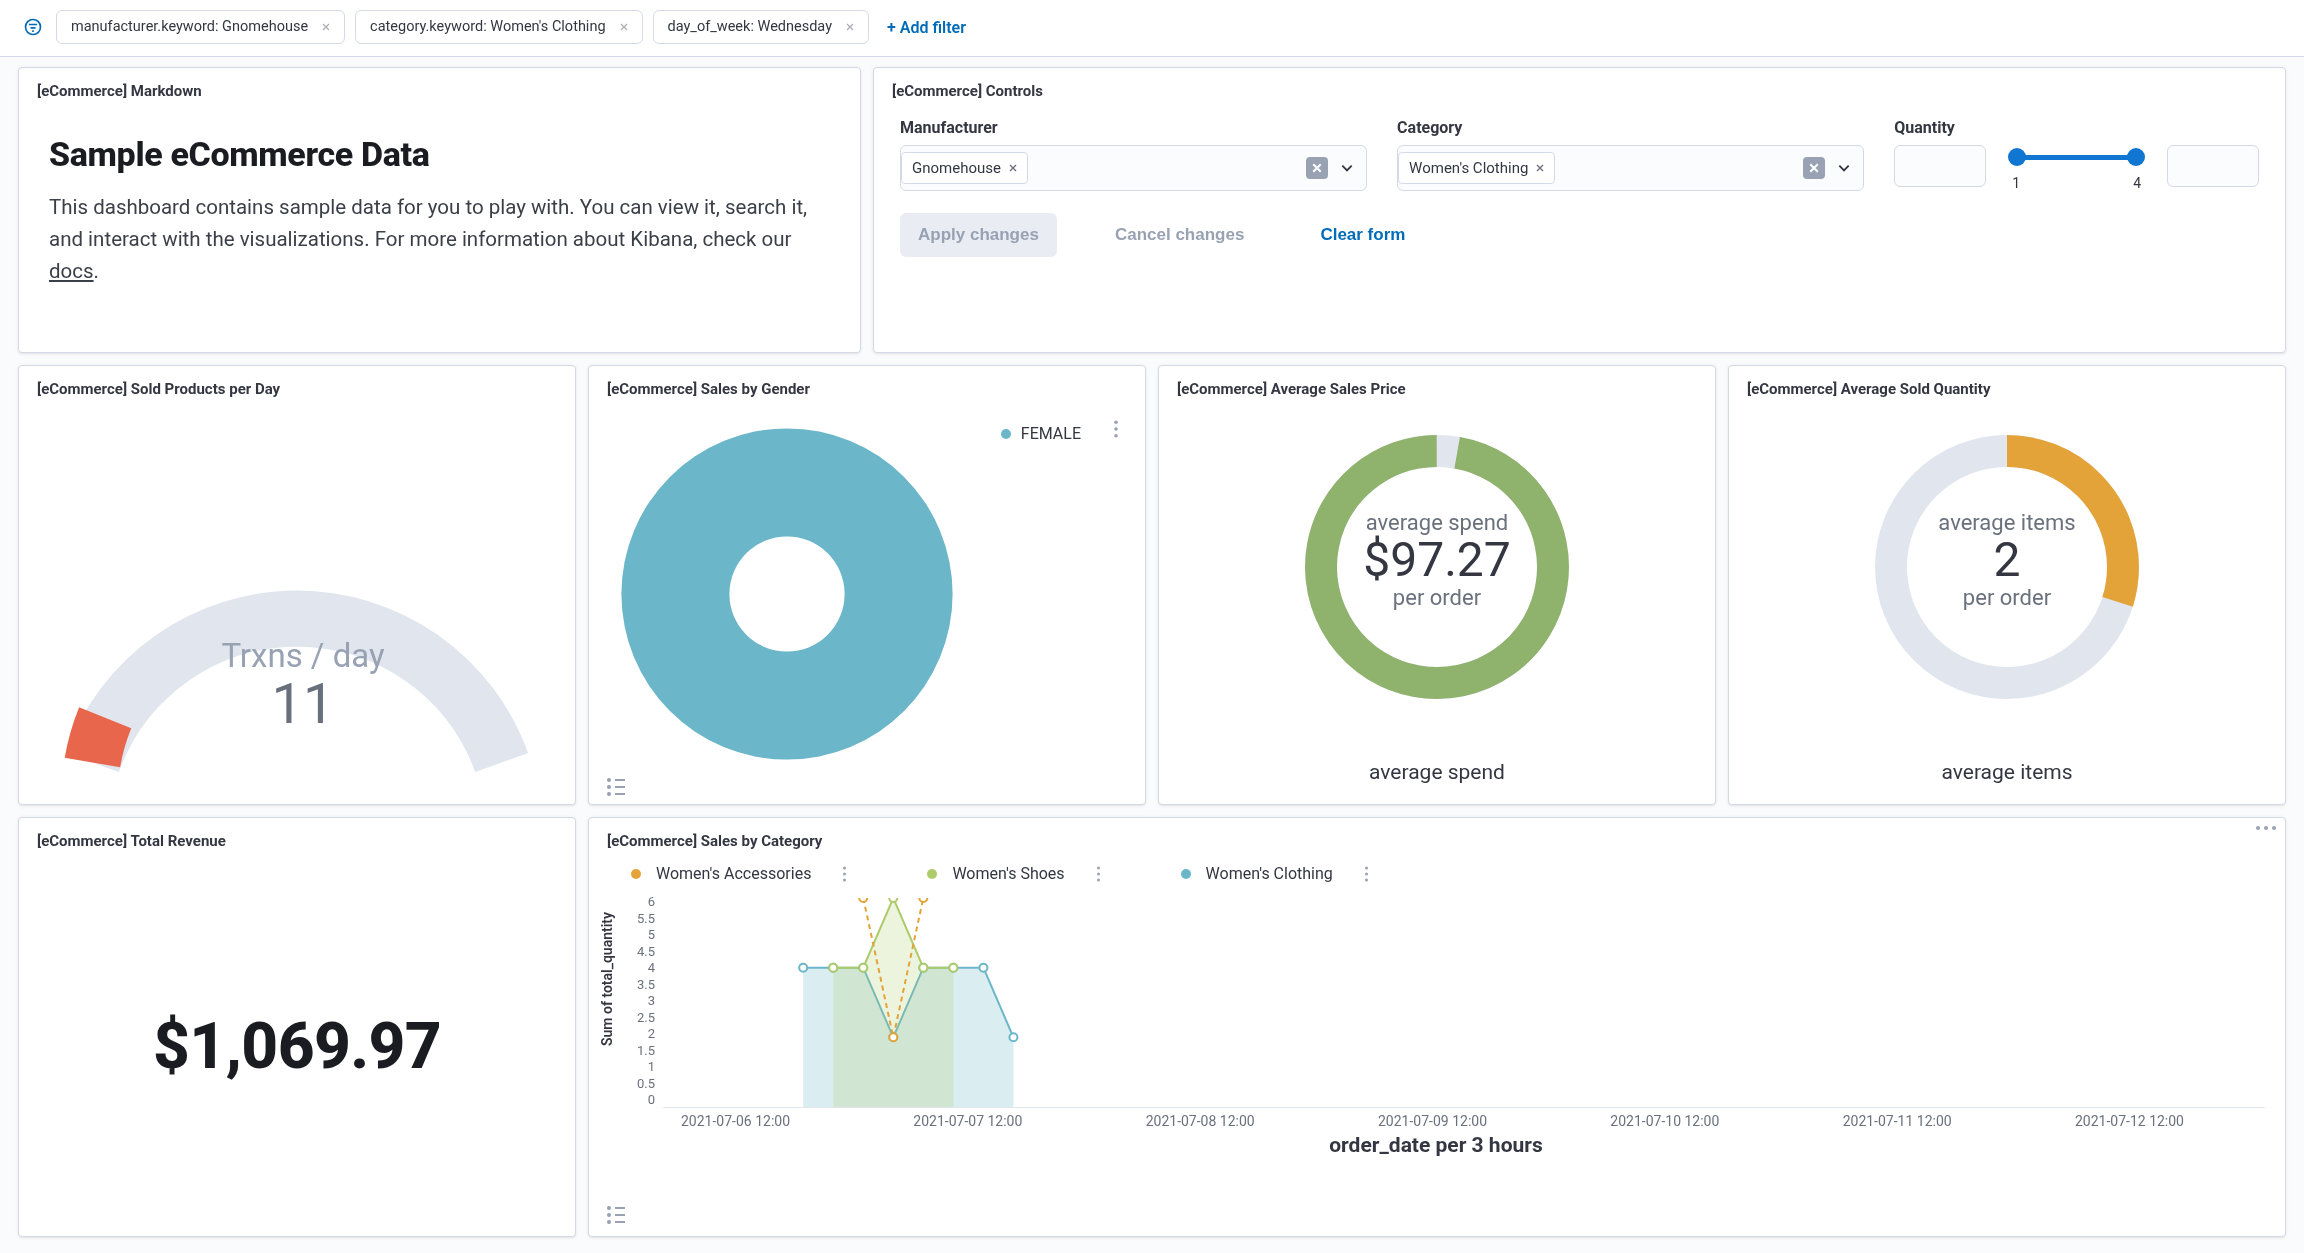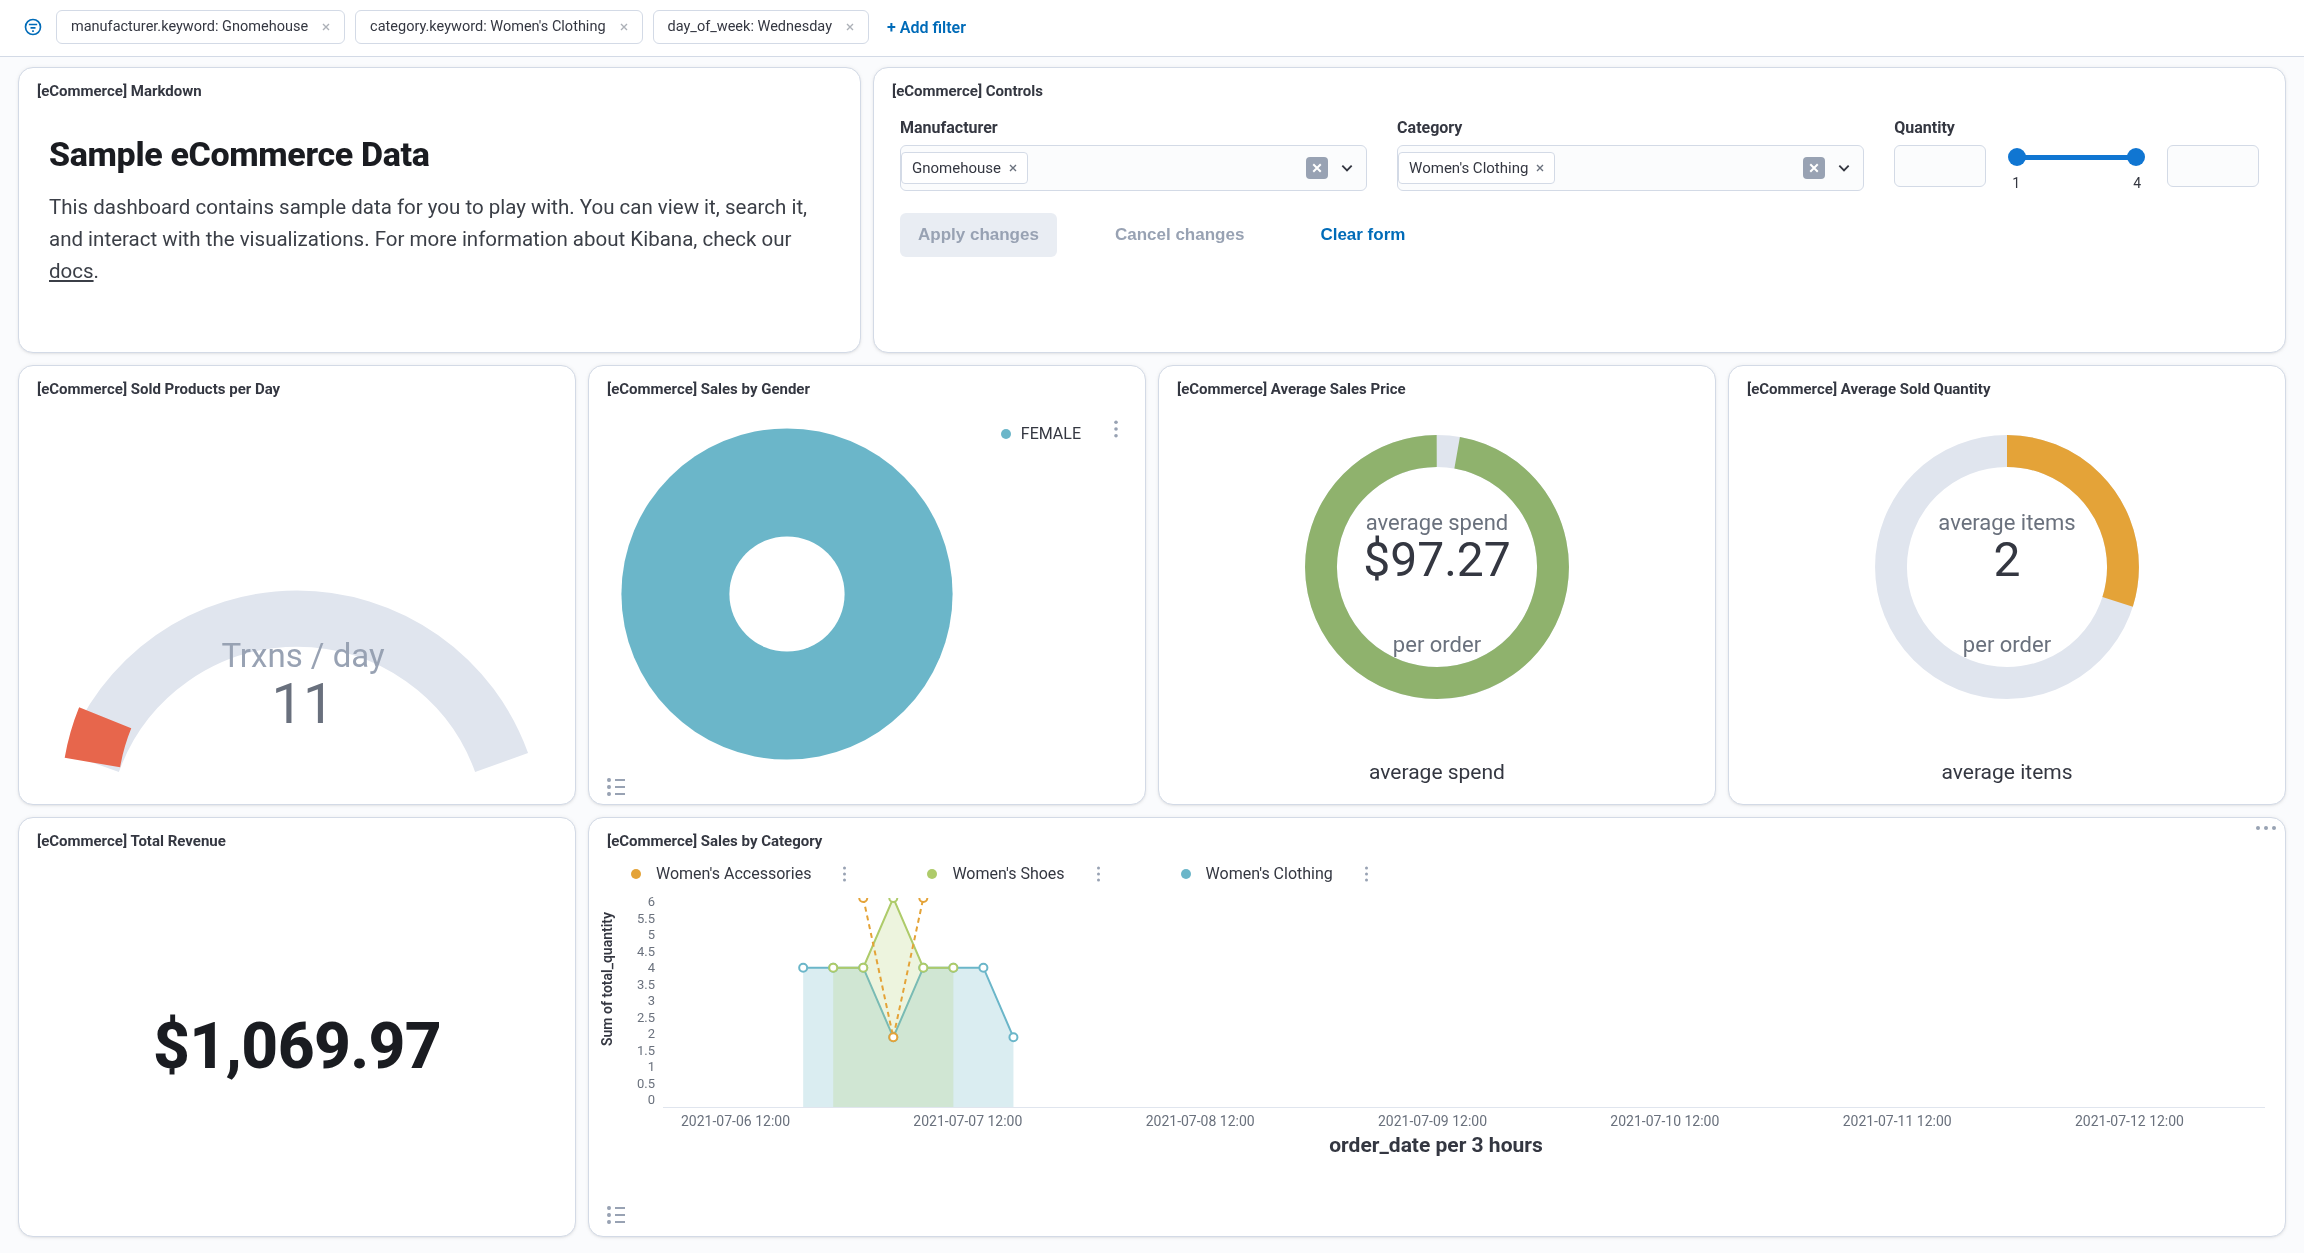--- a/index.html
+++ b/index.html
@@ -35,21 +35,21 @@
                  border:1px solid var(--border); border-radius:6px; padding:8px 10px 8px 14px;
                  font-size:14.5px; color:var(--text-mid); line-height:1; }
   .filter-pill .x { width:16px; height:16px; opacity:.55; cursor:pointer;
                     display:inline-flex; align-items:center; justify-content:center; }
   .add-filter { color:var(--link); font-weight:600; font-size:16px; cursor:pointer; padding:6px 8px; }
 
   
   .dash { padding:10px 18px 20px 18px; display:grid; gap:12px;
           grid-template-columns: repeat(24, 1fr);
           grid-template-rows: 286px 440px 420px; }
-  .panel { background:var(--panel-bg); border:1px solid var(--border); border-radius:15px;
+  .panel { background:var(--panel-bg); border:1px solid var(--border); border-radius:4px;
            box-shadow:var(--shadow); position:relative; overflow:hidden; }
   .panel-title { font-size:15px; font-weight:700; color:var(--text-mid); padding:14px 18px 4px 18px; }
   .panel-actions { position:absolute; top:6px; right:8px; color:var(--text-sub); cursor:pointer; }
 
   
   .p-md       { grid-column: 1 / span 9;  grid-row:1; }
   .p-ctrl     { grid-column:10 / span 15; grid-row:1; }
   
   .p-gauge    { grid-column: 1 / span 6;  grid-row:2; }
   .p-donut    { grid-column: 7 / span 6;  grid-row:2; }
@@ -120,21 +120,21 @@
   .legend-icon span{ display:flex; align-items:center; gap:4px;}
   .legend-icon i{ width:4px; height:4px; border-radius:50%; background:#98a2b3; display:inline-block;}
   .legend-icon b{ width:12px; height:2px; background:#98a2b3; display:inline-block;}
 
   
   .ring-body { position:relative; height:calc(100% - 30px); }
   .ring-body svg { position:absolute; left:50%; top:20px; transform:translateX(-50%); width:290px; height:290px; }
   .ring-center { position:absolute; left:0; right:0; top:108px; text-align:center; color:#6a717d;}
   .ring-center .line1 { font-size:22px; }
   .ring-center .big   { font-size:48px; font-weight:400; color:#343741; line-height:1.05;}
-  .ring-center .line3 { font-size:22px;margin-top:47px; }
+  .ring-center .line3 { font-size:22px; }
   .ring-caption { position:absolute; bottom:26px; left:0; right:0; text-align:center;
                   color:#343741; font-size:21px; }
 
   
   .rev-body { height:calc(100% - 34px); display:flex; align-items:center; justify-content:center; }
   .rev-val  { font-size:64px; font-weight:800; letter-spacing:-.01em; color:#1a1c21; }
 
   
   .area-body { position:relative; height:calc(100% - 36px); padding:6px 20px 8px 18px; }
   .area-legend { display:flex; gap:80px; align-items:center; padding:4px 6px 12px 24px; }

